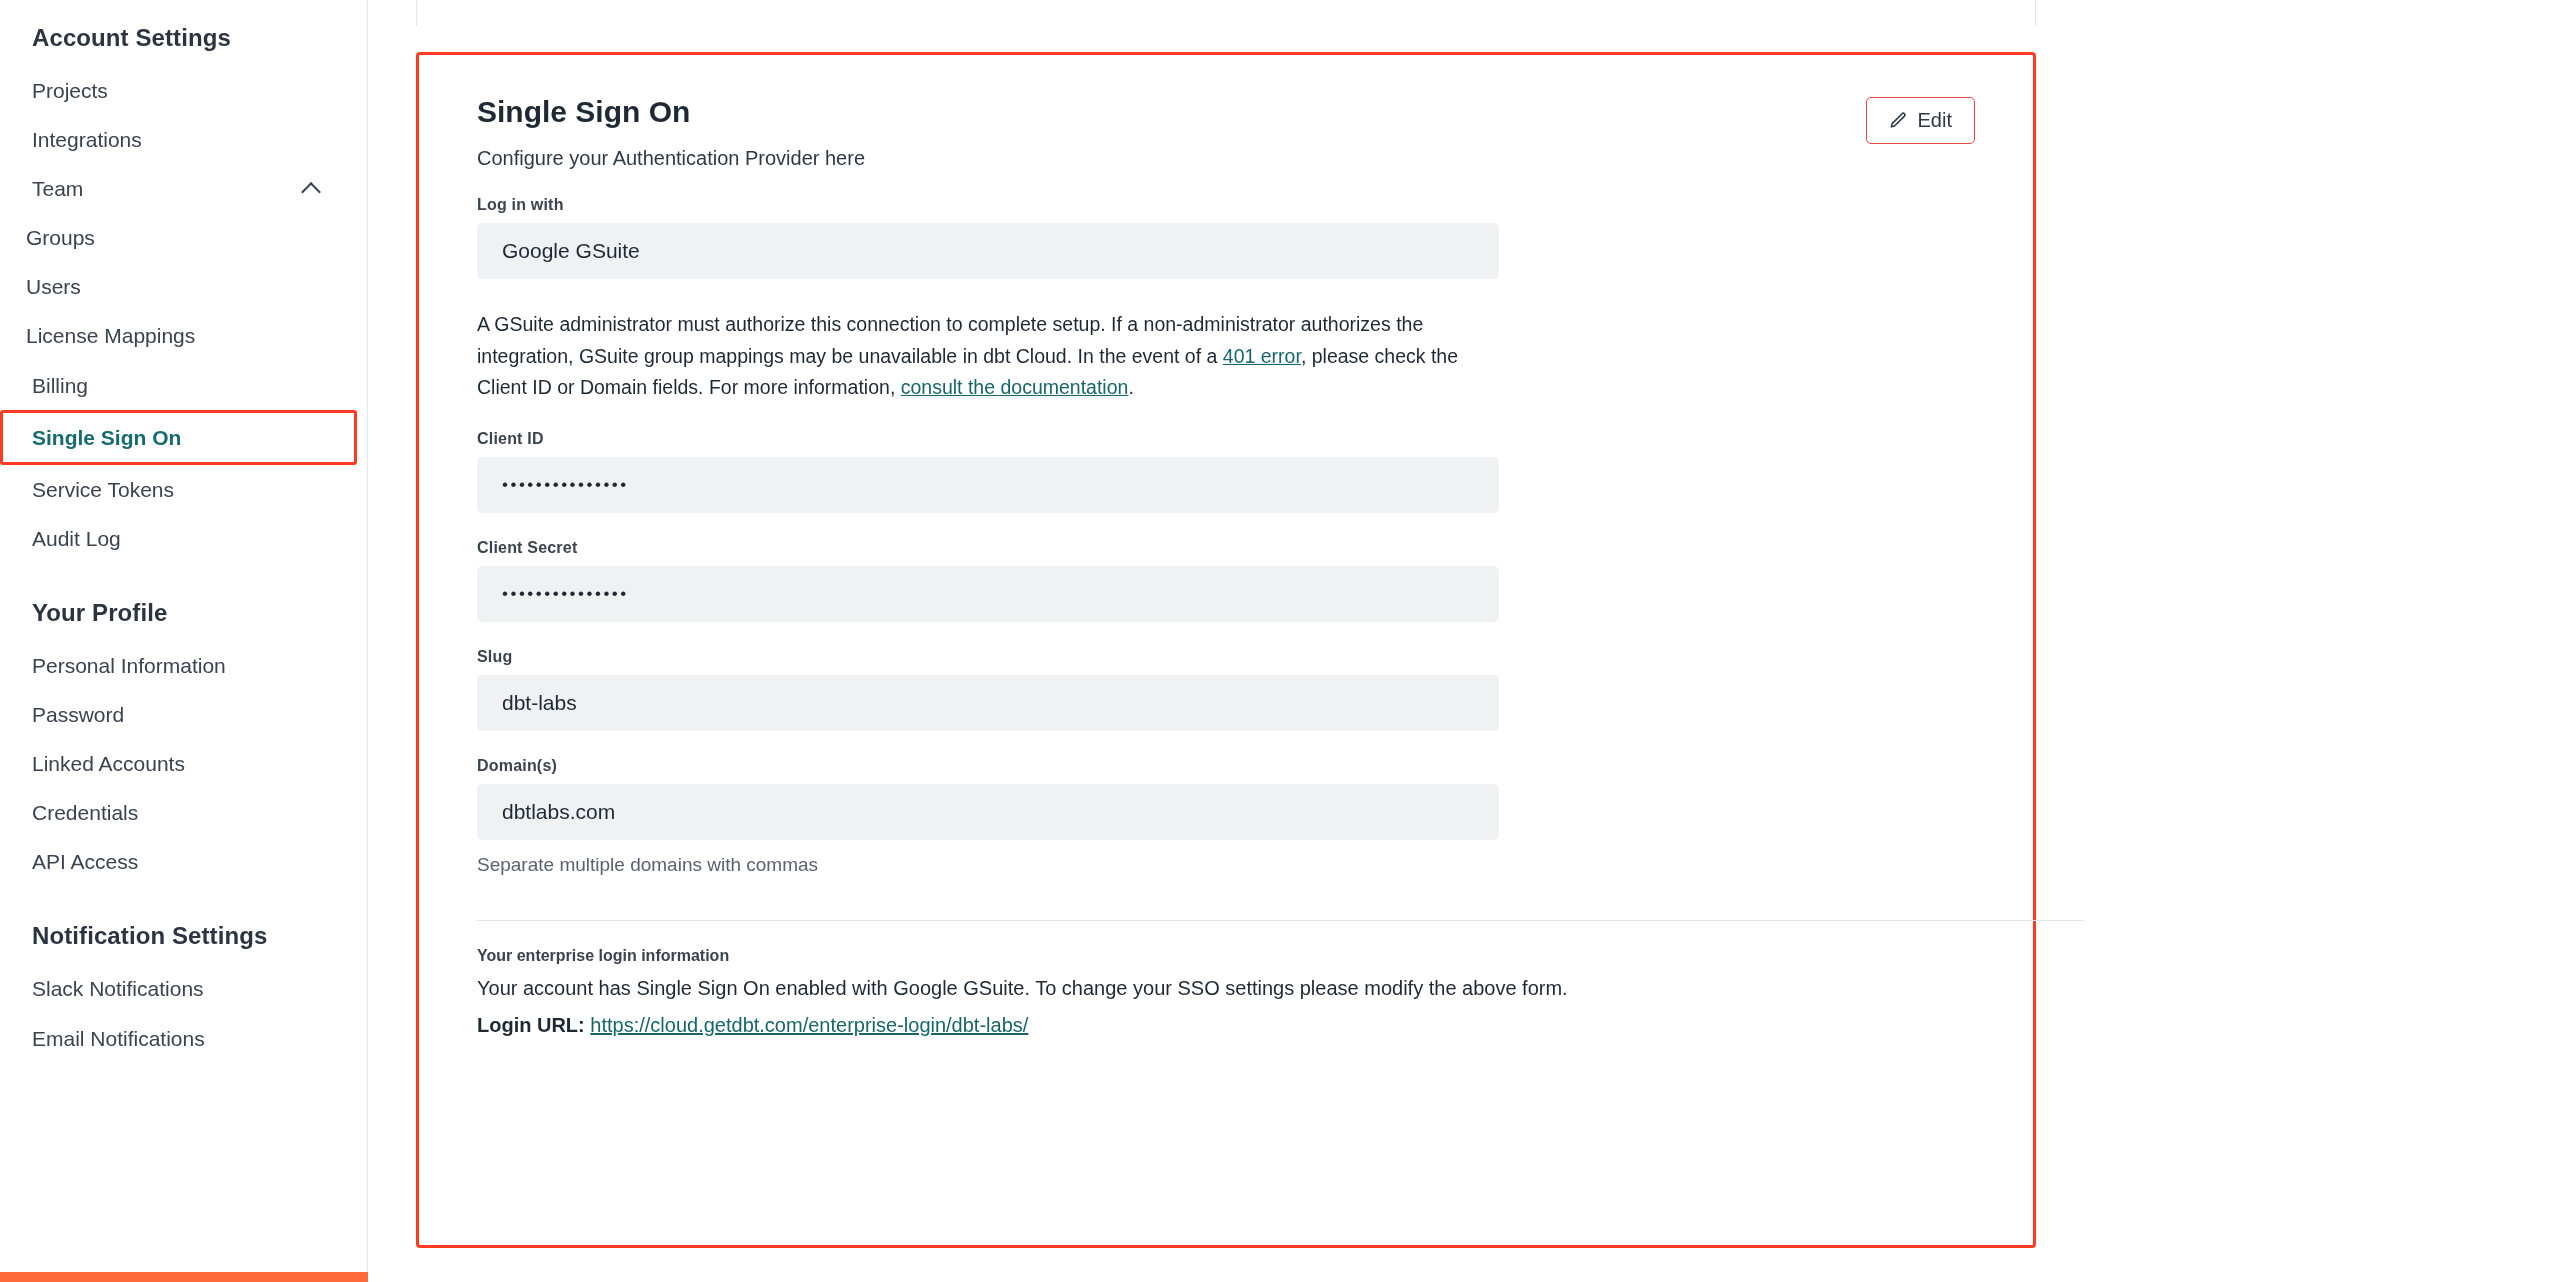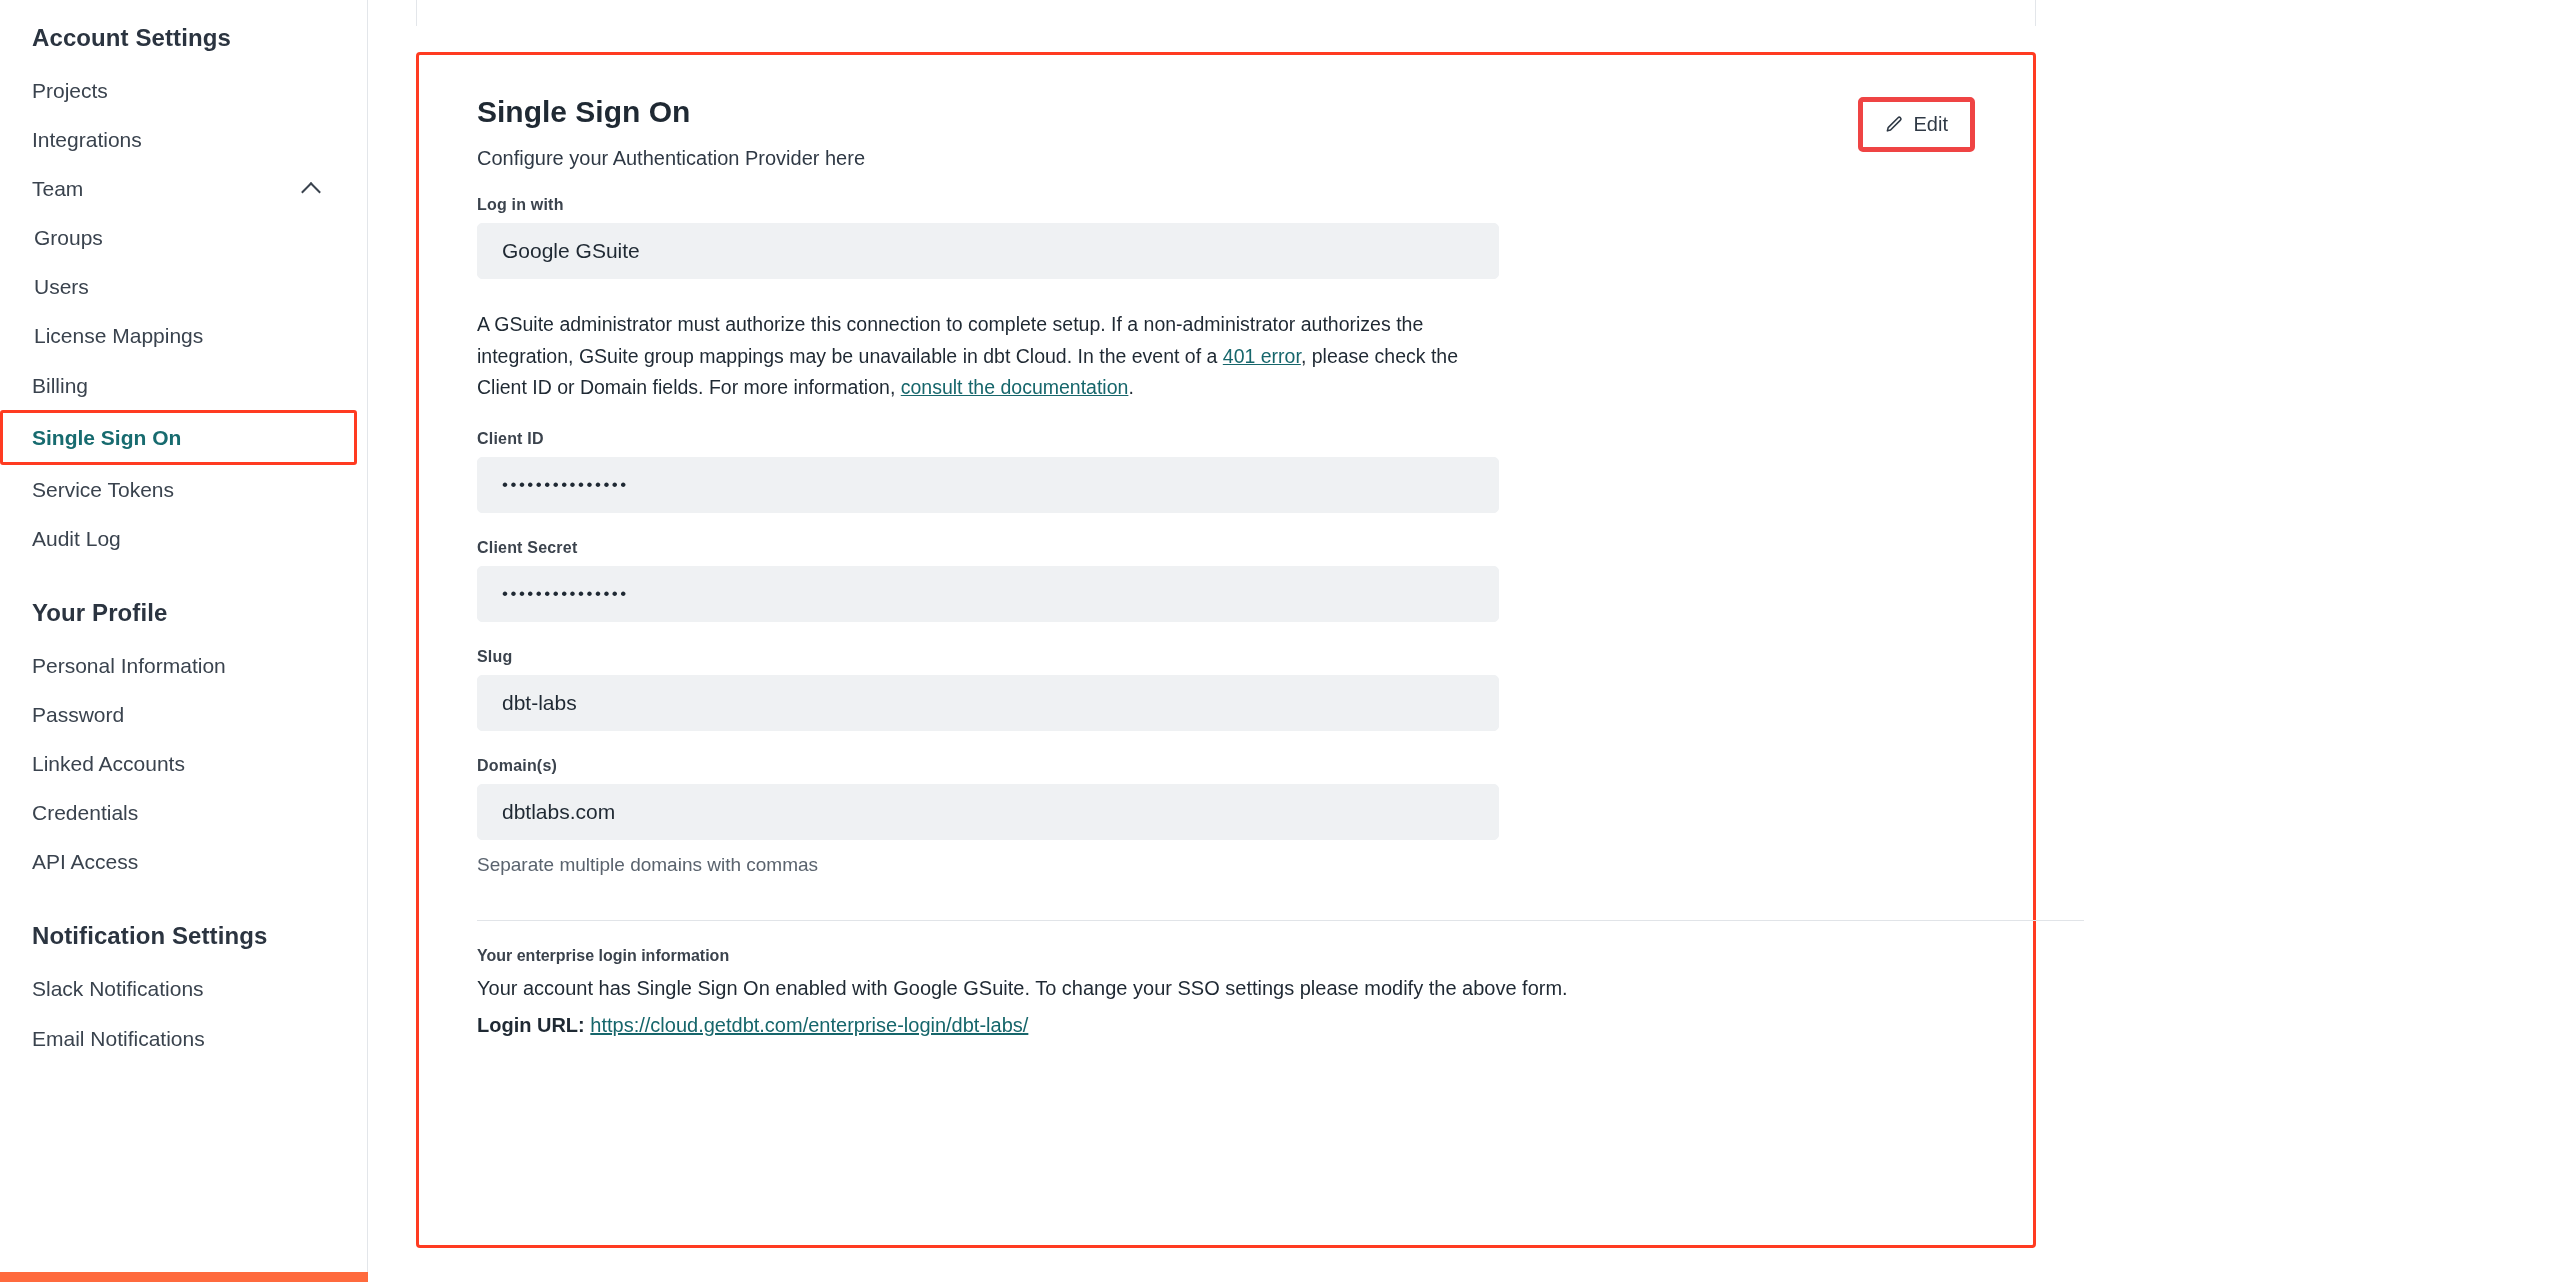--- a/index.html
+++ b/index.html
@@ -48,21 +48,21 @@
   .nav-item {
     font-size: 21px;
     color: #3a434e;
     padding: 13px 32px;
     cursor: pointer;
     display: flex;
     align-items: center;
     justify-content: space-between;
   }
   .nav-item .label { line-height: 1.1; }
-  .nav-item.sub { padding-left: 34px; }
+  .nav-item.sub { padding-left: 26px; }
   .nav-item.active-outline {
     border: 3px solid #ff3b21;
     border-radius: 3px;
     margin: 0 10px 0 0;
     padding-left: 29px;
     color: #1a6f73;
     font-weight: bold;
     background: #ffffff;
   }
   .nav-item.active-outline .label { color: #176b6f; }
@@ -127,21 +127,21 @@
   .card-sub {
     font-size: 20px;
     color: #2f3945;
     margin-top: 18px;
   }
 
   .edit-btn {
     display: inline-flex;
     align-items: center;
     gap: 10px;
-    border: 5px solid #ef4444;
+    border: 1px solid #ef4444;
     border-radius: 5px;
     background: #ffffff;
     padding: 11px 22px;
     font-size: 20px;
     color: #2f3945;
     cursor: pointer;
     margin-top: 2px;
   }
 
   .field { margin-top: 26px; }

